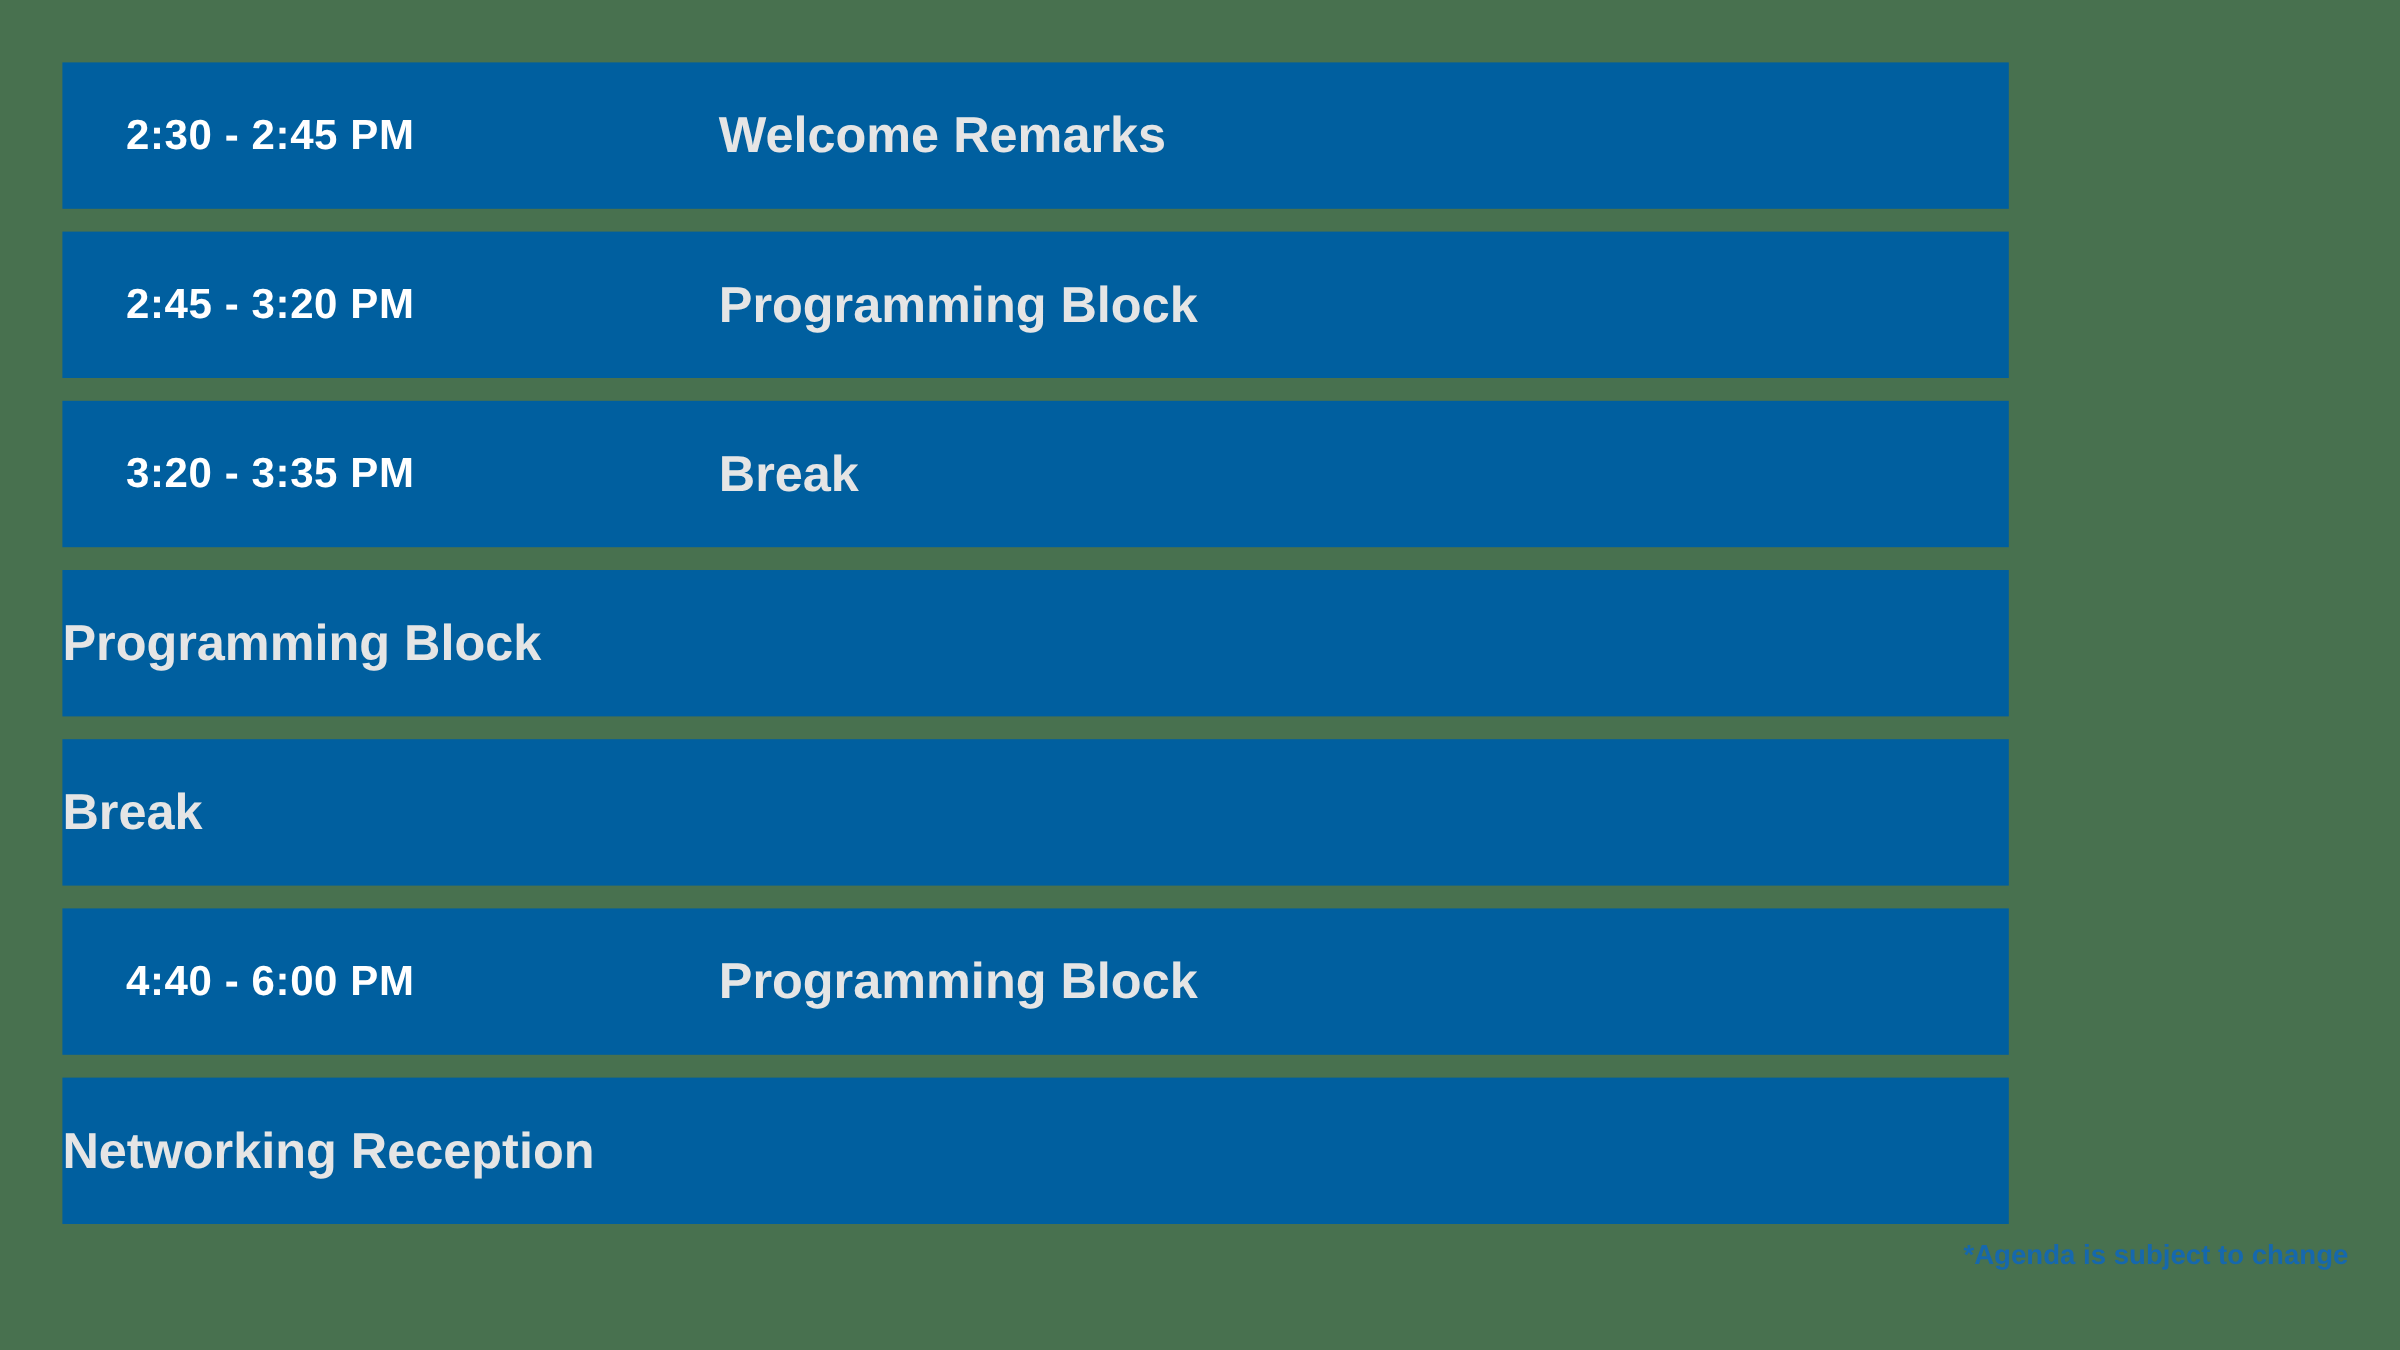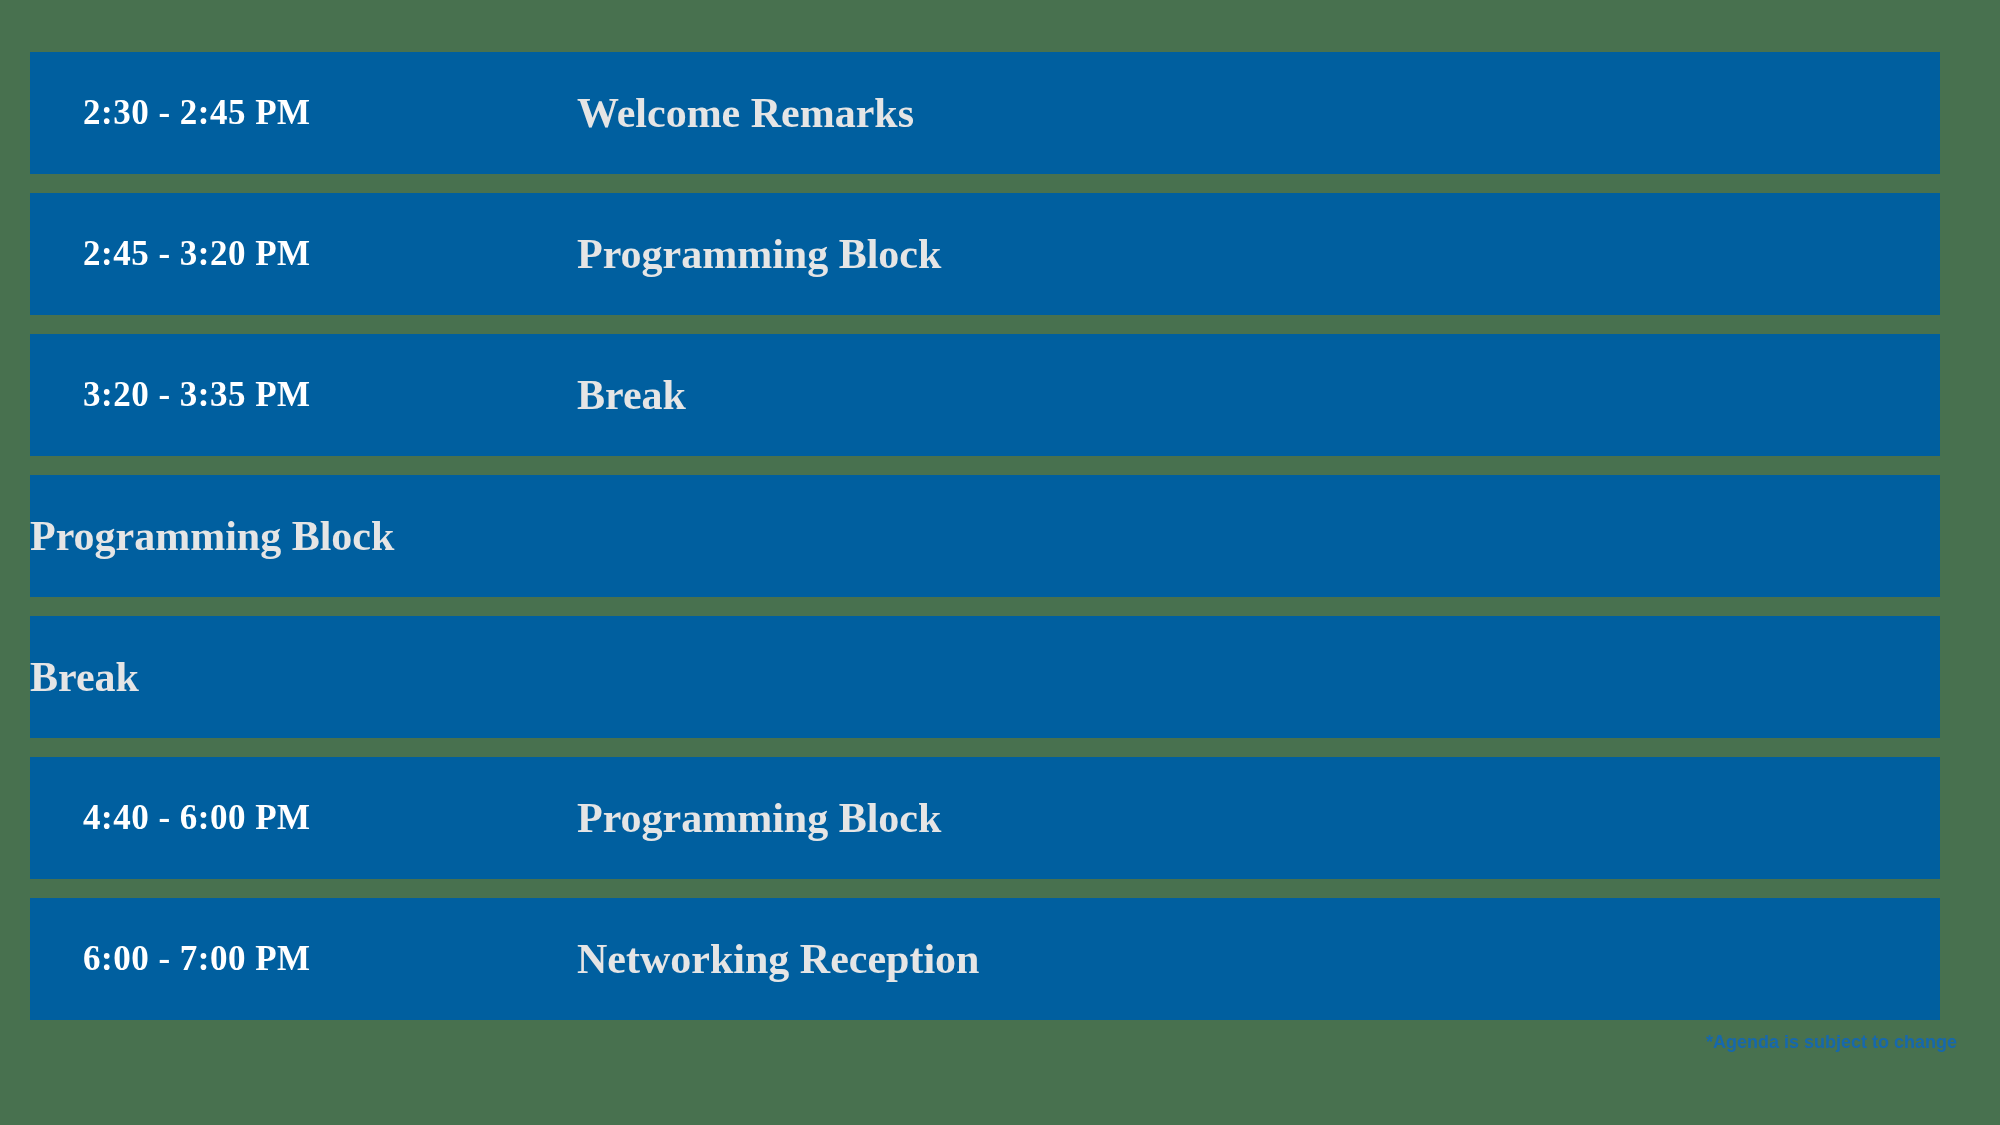--- a/index.html
+++ b/index.html
@@ -9,24 +9,23 @@
   body {
     width: 2000px;
     height: 1125px;
     position: relative;
     background: #48714F;
     font-family: "Liberation Sans", sans-serif;
     overflow: hidden;
   }
   .agenda {
     position: absolute;
-    left: 30px;
+    left: 52px;
     top: 52px;
-    width: 1910px;
-    font-family: Liberation Serif, serif;
+    width: 1622px;
   }
   .agenda-row {
     height: 122px;
     margin-bottom: 19px;
     background: #005F9F;
     display: flex;
     align-items: center;
   }
   .time-range {
     flex: 0 0 auto;
@@ -43,21 +42,21 @@
     flex: 1 1 auto;
     font-size: 42px;
     font-weight: bold;
     color: #e5e5e5;
     white-space: nowrap;
   }
   .agenda-footnote {
     position: absolute;
     top: 1032px;
     right: 43px;
-    font-size: 18px;
+    font-size: 23px;
     font-weight: bold;
     color: #1668AD;
     white-space: nowrap;
   }
 </style>
 </head>
 <body>
 
 <div class="agenda">
 
@@ -83,19 +82,18 @@
   <div class="agenda-row">
     <div class="session-title">Break</div>
   </div>
 
   <div class="agenda-row">
     <div class="time-range">4:40 - 6:00 PM</div>
     <div class="session-title">Programming Block</div>
   </div>
 
   <div class="agenda-row">
-    <div class="time-range">6:00 - 7:00 PM</div>
     <div class="session-title">Networking Reception</div>
   </div>
 
 </div>
 
 <div class="agenda-footnote">*Agenda is subject to change</div>
 
 </body></html>

